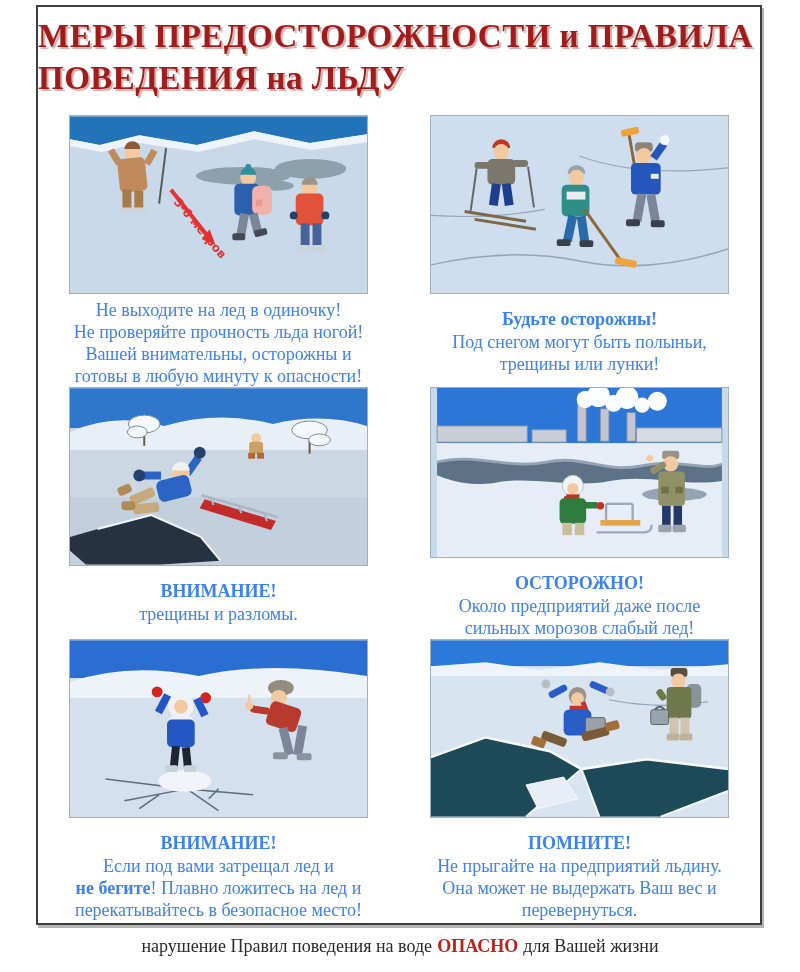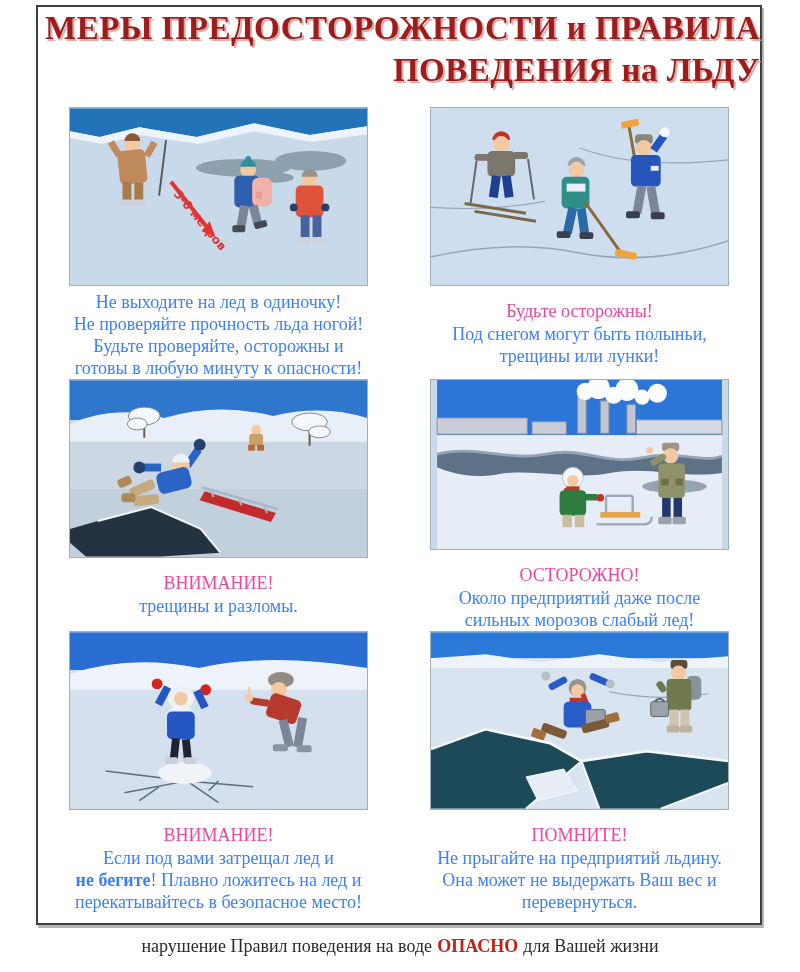--- a/index.html
+++ b/index.html
@@ -6,37 +6,37 @@
   body{
     width:800px;height:972px;background:#ffffff;position:relative;
     font-family:"Liberation Serif","DejaVu Serif",serif;color:#161616;
     overflow:hidden;
   }
   .poster-box{
     position:absolute;left:36px;top:5px;width:722px;height:916px;
     border:2px solid #3e3e3e;background:#ffffff;
     box-shadow:2px 3px 0 rgba(120,120,120,0.55);
   }
-  .title-block{height:100px;text-align:right;}
+  .title-block{height:100px;padding-top:8px;text-align:left;}
   .title-line{
     font-size:33px;font-weight:bold;color:#9e1c1c;letter-spacing:.5px;
     line-height:42px;text-shadow:2px 2px 1px #d2aaa5;
   }
   .grid{
     display:grid;grid-template-columns:1fr 1fr;
     grid-template-rows:272px 252px 292px;
   }
   .cell{display:flex;flex-direction:column;align-items:center;}
   .illus{
     width:297px;height:177px;border:1px solid #9fb0c0;display:block;
     background:#c8d9ea;
   }
   .caption{width:358px;text-align:center;margin-top:5px;}
   .cap-head{
-    font-size:18px;font-weight:normal;color:#ec4899;line-height:24px;margin-top:8px;
+    font-size:18px;font-weight:bold;color:#3b82f6;line-height:24px;margin-top:8px;
   }
   .cap-line{font-size:18px;line-height:22px;color:#3b82f6;}
   .bold{font-weight:bold;}
   .footer{
     position:absolute;left:0;top:936px;width:800px;text-align:center;
     font-size:18px;color:#2a2a2a;
   }
   .footer .danger{color:#c22017;font-weight:bold;margin:8px 5px;}
   svg text{font-family:"DejaVu Sans","Liberation Sans",sans-serif;}
 </style>
@@ -97,21 +97,21 @@
           <circle cx="258" cy="100" r="4" fill="#26406e"></circle>
           <rect x="233" y="108" width="9" height="24" fill="#47639c"></rect>
           <rect x="245" y="108" width="9" height="24" fill="#47639c"></rect>
           <rect x="229" y="130" width="14" height="7" rx="2" fill="#cdd3da"></rect>
           <rect x="244" y="130" width="14" height="7" rx="2" fill="#cdd3da"></rect>
         </g>
       </svg>
       <div class="caption">
         <div class="cap-line">Не выходите на лед в одиночку!</div>
         <div class="cap-line">Не проверяйте прочность льда ногой!</div>
-        <div class="cap-line">Будьте проверяйте, осторожны и</div>
+        <div class="cap-line">Вашей внимательны, осторожны и</div>
         <div class="cap-line">готовы в любую минуту к опасности!</div>
       </div>
     </div>
 
     <div class="cell">
       <svg class="illus" viewBox="0 0 300 178" style="background:#cfdeee">
         <path d="M0,150 Q80,132 150,146 T300,134" stroke="#94a6b6" fill="none" stroke-width="1.5"></path>
         <path d="M150,40 Q210,62 300,52" stroke="#94a6b6" fill="none" stroke-width="1.2"></path>
         <path d="M0,100 Q60,104 115,94" stroke="#94a6b6" fill="none" stroke-width="1.2"></path>
         <g>

